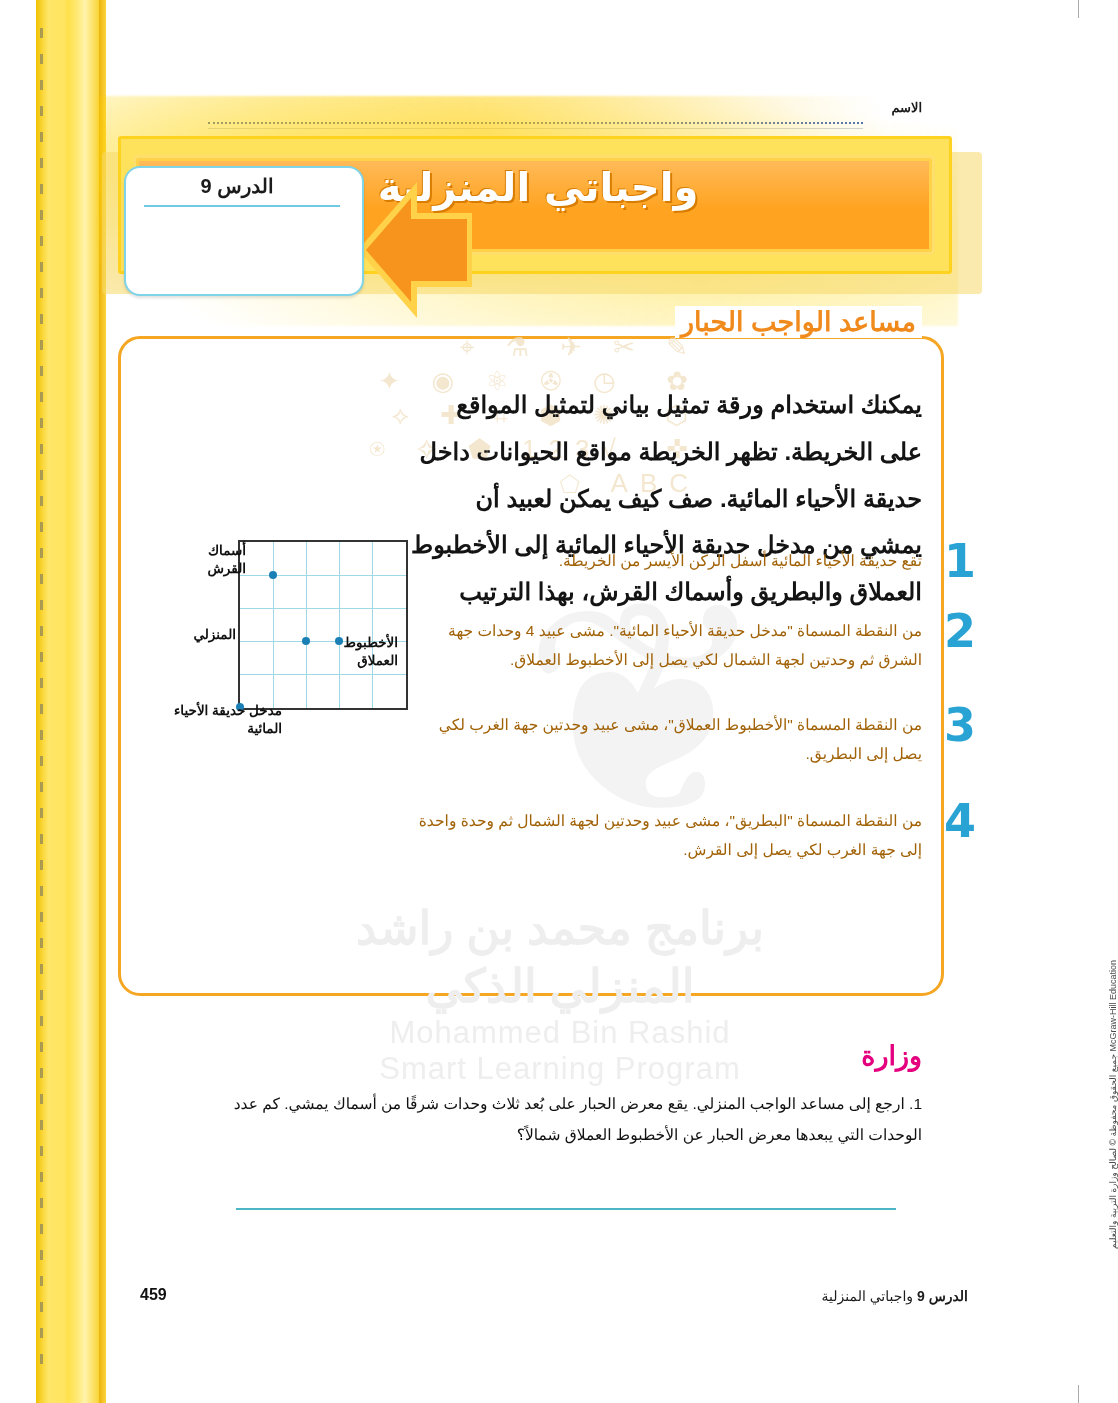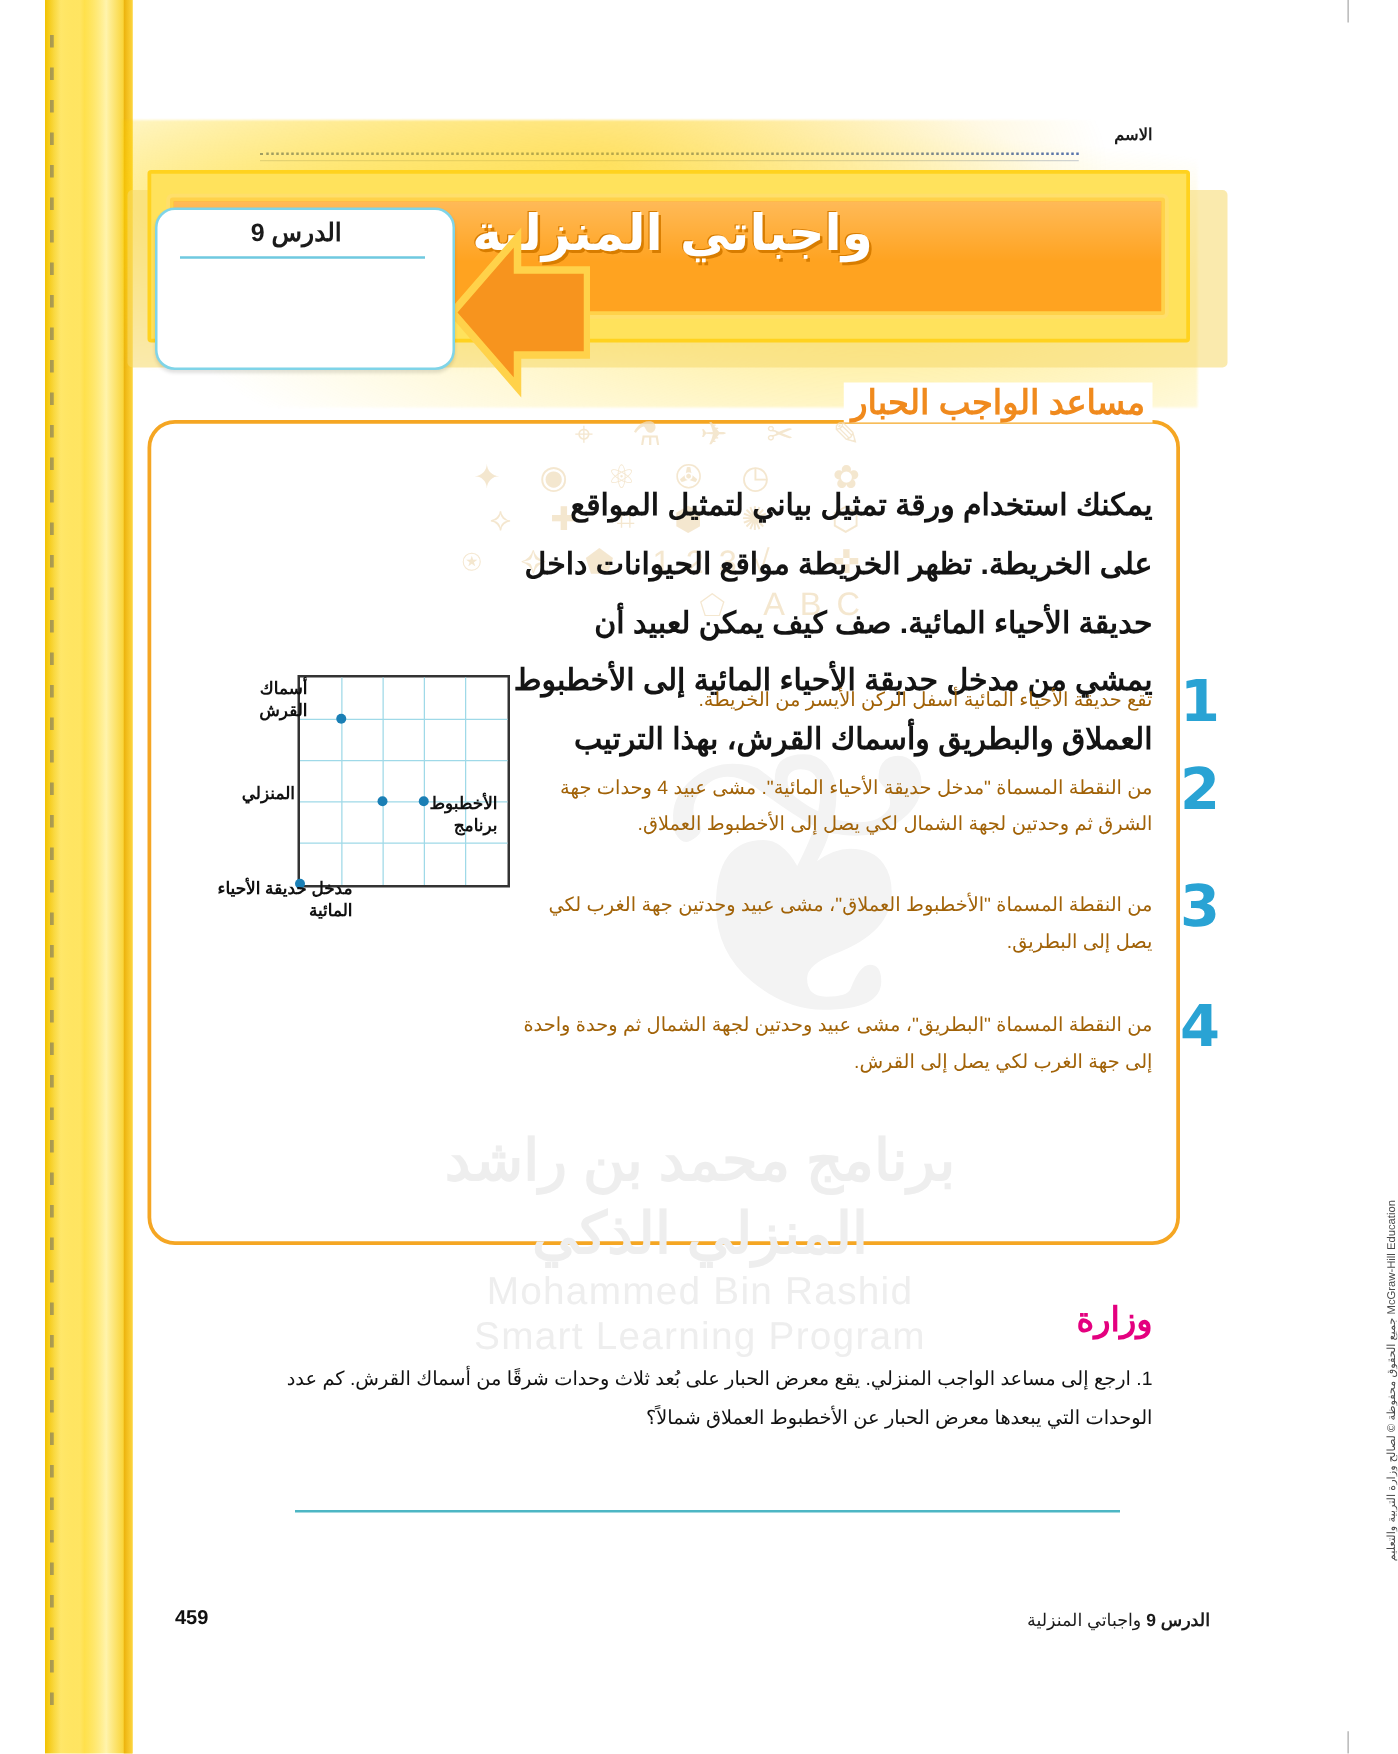--- a/index.html
+++ b/index.html
@@ -536,21 +536,21 @@
       <div class="h" style="top:66px"></div>
       <div class="h" style="top:99px"></div>
       <div class="h" style="top:132px"></div>
       <div class="dot" style="left:29px;top:29px;"></div>
       <div class="dot" style="left:62px;top:95px;"></div>
       <div class="dot" style="left:95px;top:95px;"></div>
       <div class="dot" style="left:-4px;top:161px;"></div>
     </div>
     <div class="figlabel" style="left:2px;top:12px;width:68px;">أسماك القرش</div>
     <div class="figlabel" style="left:-24px;top:96px;width:84px;">المنزلي</div>
-    <div class="figlabel" style="left:152px;top:104px;width:70px;">الأخطبوط برنامج</div>
+    <div class="figlabel" style="left:152px;top:104px;width:70px;">الأخطبوط العملاق</div>
     <div class="figlabel" style="left:-14px;top:172px;width:120px;">مدخل حديقة الأحياء المائية</div>
   </div>
 
   <div class="steps">
     <div class="step" style="min-height:40px;">
       <div class="step-num">1</div>
       <div class="step-text">تقع حديقة الأحياء المائية أسفل الركن الأيسر من الخريطة.</div>
     </div>
     <div class="step" style="margin-top:28px;">
       <div class="step-num">2</div>
@@ -562,21 +562,21 @@
     </div>
     <div class="step" style="margin-top:36px;">
       <div class="step-num">4</div>
       <div class="step-text">من النقطة المسماة "البطريق"، مشى عبيد وحدتين لجهة الشمال ثم وحدة واحدة إلى جهة الغرب لكي يصل إلى القرش.</div>
     </div>
   </div>
 
   <div class="practice-title">وزارة</div>
   <div class="practice-item">
     <span>1.</span>
-    <span>ارجع إلى مساعد الواجب المنزلي. يقع معرض الحبار على بُعد ثلاث وحدات شرقًا من أسماك القرش. كم عدد الوحدات التي يبعدها معرض الحبار عن الأخطبوط العملاق شمالاً؟</span>
+    <span>ارجع إلى مساعد الواجب المنزلي. يقع معرض الحبار على بُعد ثلاث وحدات شرقًا من أسماك يمشي. كم عدد الوحدات التي يبعدها معرض الحبار عن الأخطبوط العملاق شمالاً؟</span>
   </div>
   <div class="answer-rule"></div>
 
   <div class="footer">
     <b>الدرس 9</b>
     <span>واجباتي المنزلية</span>
   </div>
   <div class="page-num">459</div>
 
   <div class="credit">McGraw-Hill Education جميع الحقوق محفوظة © لصالح وزارة التربية والتعليم</div>

